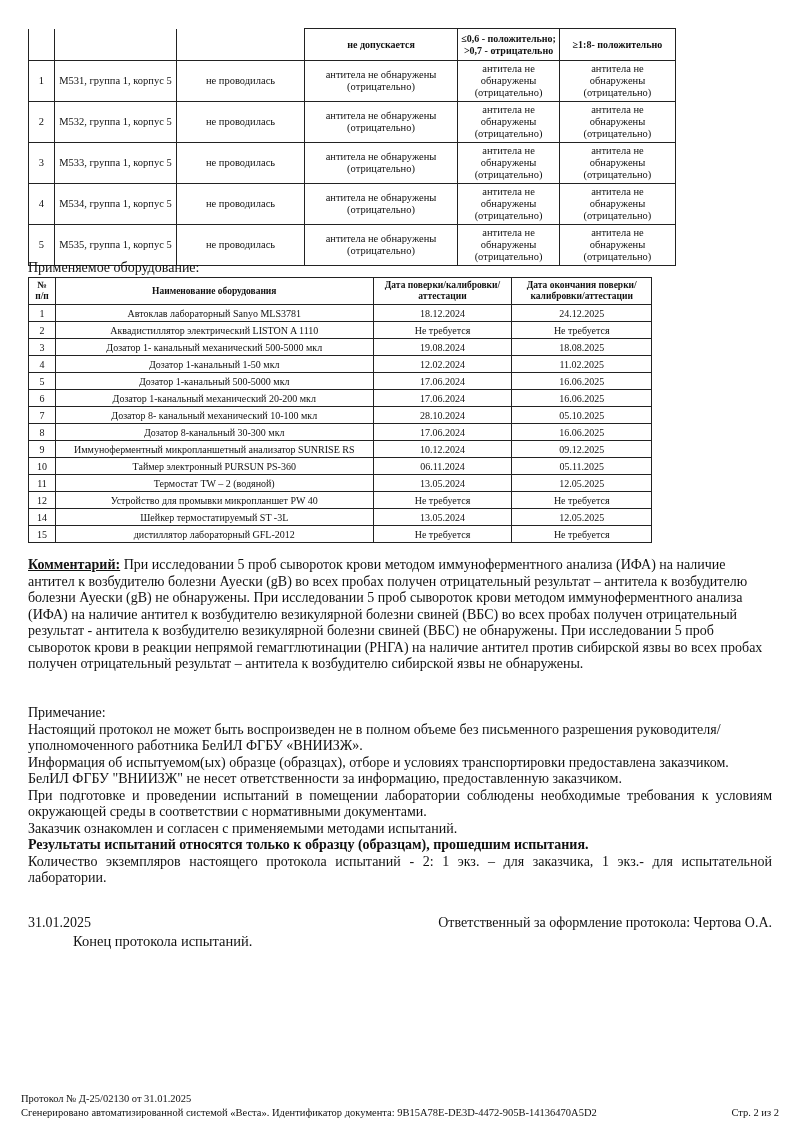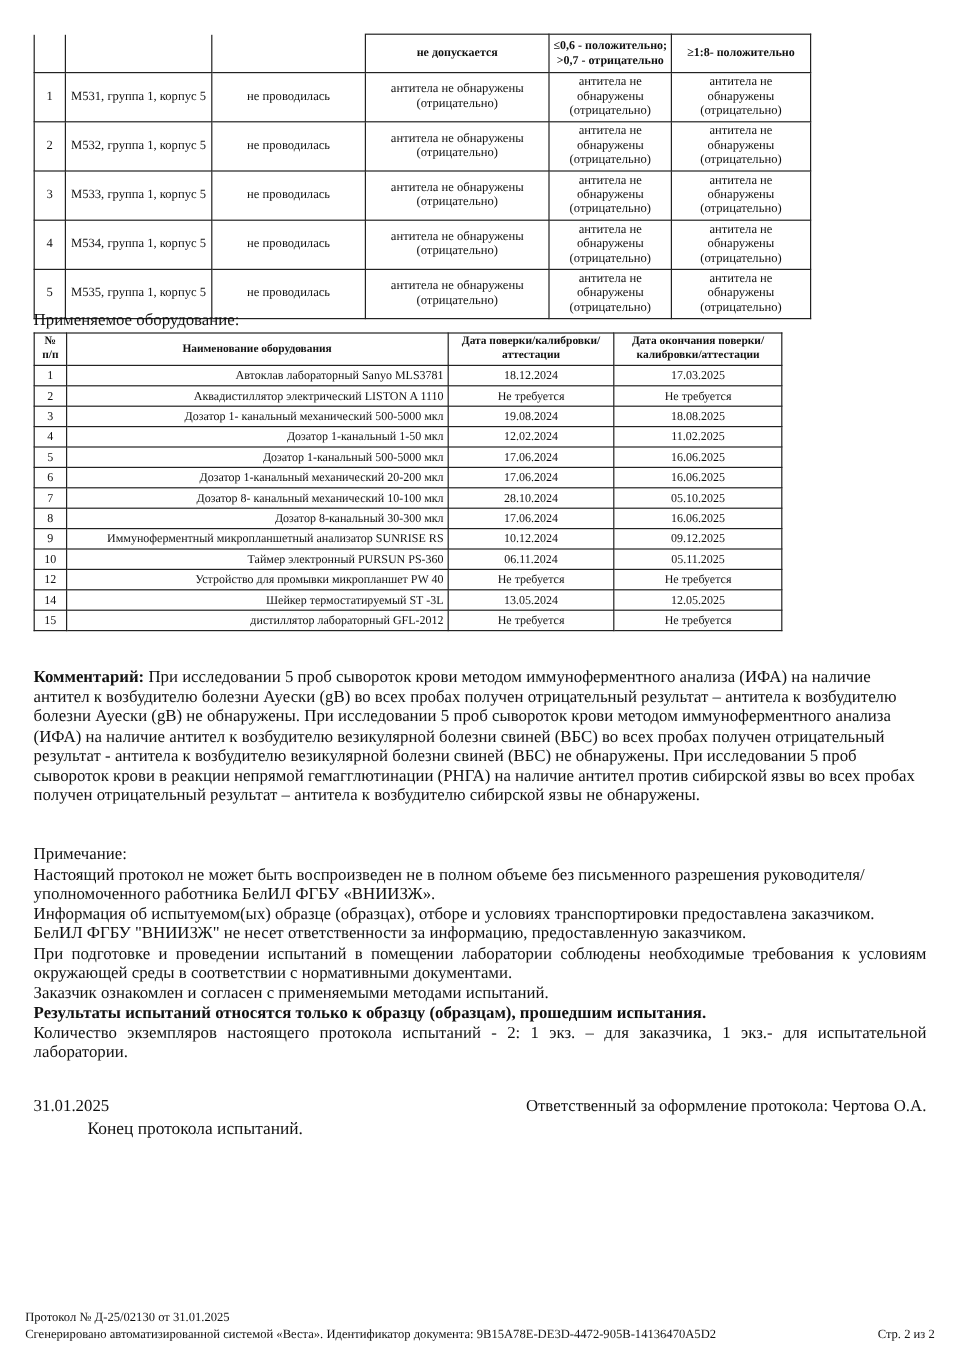--- a/index.html
+++ b/index.html
@@ -27,31 +27,31 @@
     #equip-title {
       position: absolute; left: 28px; top: 260px; font-size: 14px;
     }
     #equip-table {
       position: absolute; left: 28px; top: 277px; width: 624px;
       font-size: 10px; line-height: 11px;
     }
     #equip-table td { border: 1px solid #222; padding: 1px 3px; height: 14px; }
     #equip-table tr.hdr td { font-weight: bold; text-align: center; height: 24px; font-size: 9.5px; }
     #equip-table td.num, #equip-table td.date { text-align: center; }
-    #equip-table td.name { text-align: right; }
+    #equip-table td.name { text-align: center; }
     #equip-table col.c1 { width: 30px; }
     #equip-table col.c2 { width: 387px; }
     #equip-table col.c3 { width: 163px; }
     #equip-table col.c4 { width: 164px; }
 
     .para {
       position: absolute; left: 28px; width: 744px; font-size: 14px; line-height: 16.5px;
     }
     #comment { top: 557px; }
-    #comment b { font-weight: bold; }
+    #comment b { font-weight: bold; text-decoration: underline; }
     #note { top: 705px; }
     #note .line { display: block; }
     #note .just { text-align: justify; text-align-last: left; }
     #note .bold { font-weight: bold; }
 
     #sign-date { position: absolute; left: 28px; top: 915px; font-size: 14px; }
     #sign-resp { position: absolute; right: 28px; top: 915px; font-size: 14px; }
     #end-text { position: absolute; left: 28px; top: 933px; font-size: 14.5px; margin-left: 45px; }
 
     #footer-protocol { position: absolute; left: 21px; top: 1093px; font-size: 10.5px; }
@@ -135,21 +135,21 @@
     <tr class="hdr">
       <td>№ п/п</td>
       <td>Наименование оборудования</td>
       <td>Дата поверки/калибровки/аттестации</td>
       <td>Дата окончания поверки/калибровки/аттестации</td>
     </tr>
   <tr>
         <td class="num">1</td>
         <td class="name">Автоклав лабораторный Sanyo MLS3781</td>
         <td class="date">18.12.2024</td>
-        <td class="date">17.03.2025</td>
+        <td class="date">24.12.2025</td>
       </tr>
       <tr>
         <td class="num">2</td>
         <td class="name">Аквадистиллятор электрический LISTON A 1110</td>
         <td class="date">Не требуется</td>
         <td class="date">Не требуется</td>
       </tr>
       <tr>
         <td class="num">3</td>
         <td class="name">Дозатор 1- канальный механический 500-5000 мкл</td>
@@ -190,20 +190,26 @@
         <td class="num">9</td>
         <td class="name">Иммуноферментный микропланшетный анализатор SUNRISE RS</td>
         <td class="date">10.12.2024</td>
         <td class="date">09.12.2025</td>
       </tr>
       <tr>
         <td class="num">10</td>
         <td class="name">Таймер электронный PURSUN PS-360</td>
         <td class="date">06.11.2024</td>
         <td class="date">05.11.2025</td>
+      </tr>
+      <tr>
+        <td class="num">11</td>
+        <td class="name">Термостат TW – 2 (водяной)</td>
+        <td class="date">13.05.2024</td>
+        <td class="date">12.05.2025</td>
       </tr>
       <tr>
         <td class="num">12</td>
         <td class="name">Устройство для промывки микропланшет PW 40</td>
         <td class="date">Не требуется</td>
         <td class="date">Не требуется</td>
       </tr>
       <tr>
         <td class="num">14</td>
         <td class="name">Шейкер термостатируемый ST -3L</td>

